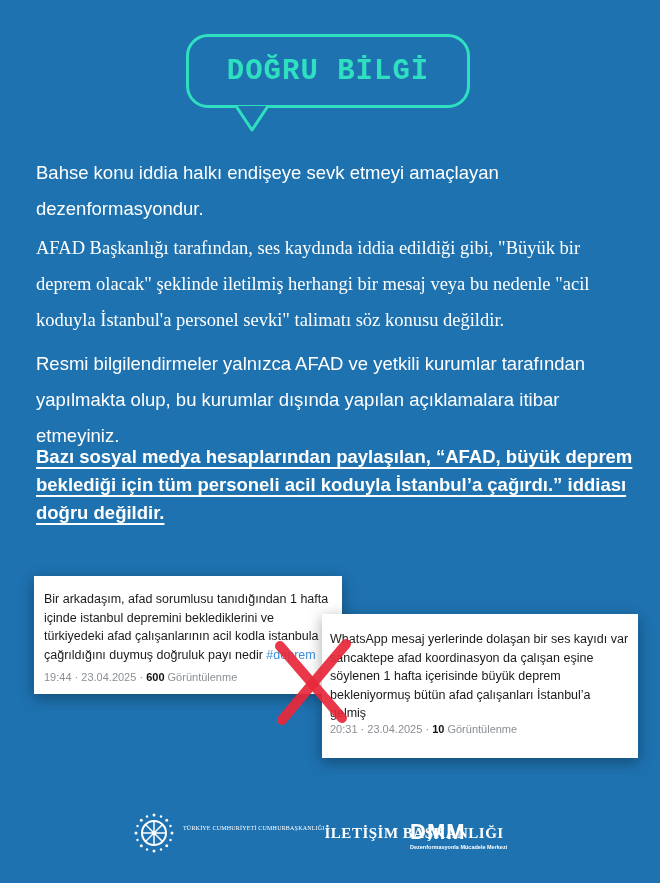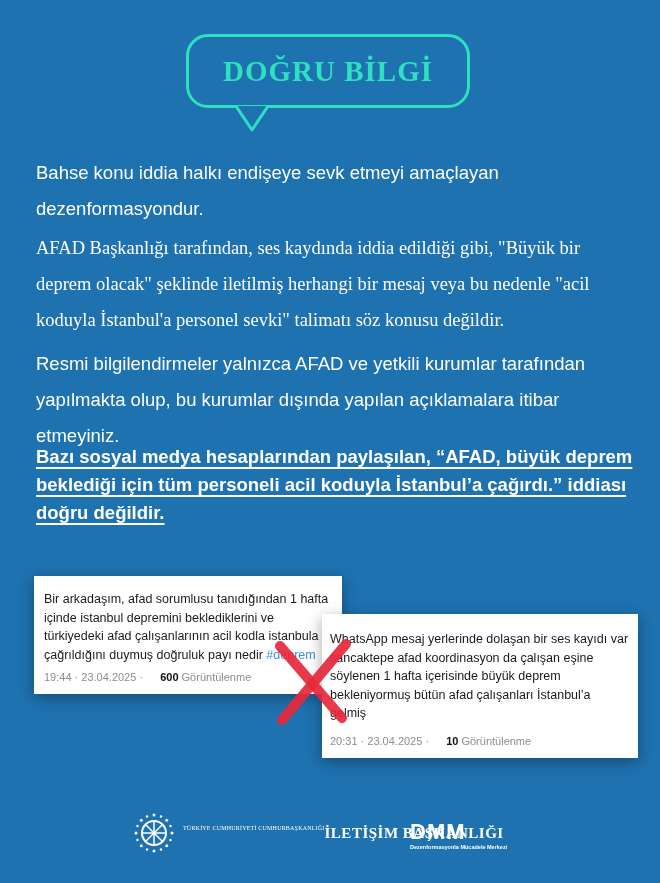--- a/index.html
+++ b/index.html
@@ -1,35 +1,35 @@
 <!DOCTYPE html>
 <html><head>
 <meta charset="utf-8">
 <style>
   * { box-sizing: border-box; margin: 0; padding: 0; }
   html, body { width: 660px; height: 883px; overflow: hidden; }
   body { background: #1e72b0; font-family: "Liberation Sans", sans-serif; color: #ffffff; position: relative; }
   .badge { position: absolute; left: 186px; top: 34px; width: 284px; height: 74px; border: 3px solid #2fe0c0; border-radius: 22px; display: flex; align-items: center; justify-content: center; }
-  .badge-text { color: #2fe0c0; font-family: Liberation Serif, serif; font-weight: bold; font-size: 29px; letter-spacing: 1px; }
+  .badge-text { color: #2fe0c0; font-family: Liberation Mono, monospace; font-weight: bold; font-size: 29px; letter-spacing: 1px; }
   .badge-tail { position: absolute; left: 236px; top: 104px; width: 0; height: 0; }
   .badge-tail svg { display: block; }
   .para { position: absolute; left: 36px; width: 600px; font-size: 18.5px; line-height: 36px; color: #ffffff; }
   .p1 { top: 155px; }
   .p2 { top: 230px; font-family: Liberation Serif, serif; }
   .p3 { top: 346px; }
   .p4 { top: 443px; font-weight: bold; text-decoration: underline; text-underline-offset: 4px; text-decoration-thickness: 2px; line-height: 28px; }
   .card { position: absolute; background: #ffffff; color: #222; font-size: 12.5px; line-height: 18.5px; box-shadow: 0 4px 14px rgba(0,0,0,0.35); }
   .card1 { left: 34px; top: 576px; width: 308px; height: 118px; padding: 14px 8px 0 10px; }
   .card2 { left: 322px; top: 614px; width: 316px; height: 144px; padding: 16px 8px 0 8px; z-index: 3; }
   .card .body { color: #1a1a1a; }
   .card .hashtag { color: #3b8fd9; }
   .card .meta { color: #8a8f95; font-size: 11px; position: absolute; left: 10px; }
   .card1 .meta { bottom: 8px; }
-  .card2 .meta { bottom: 8px; left: 8px; }
-  .card .meta b { color: #111; margin-left: 14px; }
+  .card2 .meta { bottom: 20px; left: 8px; }
+  .card .meta b { color: #111; }
   .xmark { position: absolute; left: 272px; top: 636px; width: 80px; height: 90px; z-index: 4; }
   .footer-logo1 { position: absolute; left: 133px; top: 812px; display: flex; align-items: center; gap: 8px; }
   .logo-text { display: flex; flex-direction: row; }
   .logo-small { font-family: "Liberation Serif", serif; font-size: 6px; letter-spacing: 0.2px; }
   .logo-big { font-family: "Liberation Serif", serif; font-size: 15px; font-weight: bold; letter-spacing: 0.5px; }
   .footer-logo2 { position: absolute; left: 410px; top: 822px; display: flex; flex-direction: column; }
   .dmm-big { font-family: Liberation Sans, sans-serif; font-weight: bold; font-size: 22px; letter-spacing: 1px; line-height: 20px; }
   .dmm-small { font-size: 5.5px; font-weight: bold; margin-top: 2px; }
 </style>
 </head>

